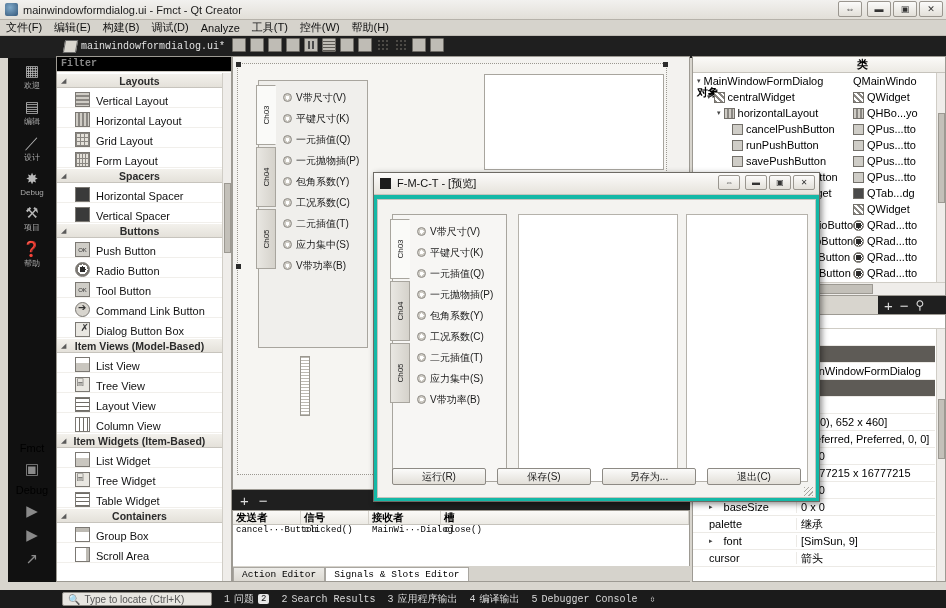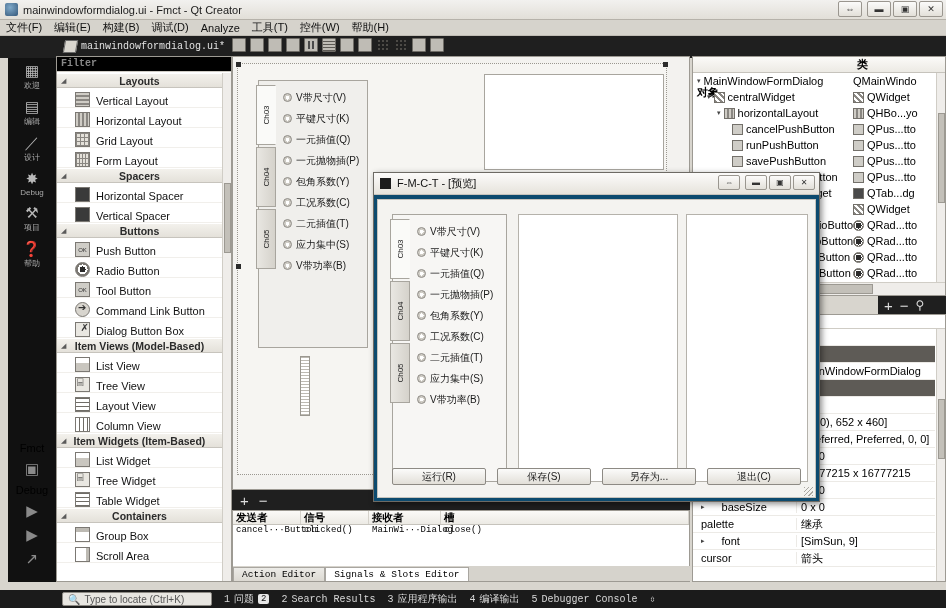--- a/index.html
+++ b/index.html
@@ -152,21 +152,21 @@
 
   .plusbar{ position:absolute; left:878px; top:296px; width:68px; height:18px; background:#1f1f1f;
      color:#ddd; display:flex; align-items:center; gap:7px; padding-left:6px; font-size:15px;}
 
   
   .propane{ position:absolute; left:692px; top:314px; width:254px; height:268px; background:#fff;
      border:1px solid #9d9a93; overflow:hidden;}
   .propfilter{ height:14px; border-bottom:1px solid #cfccc5; font-size:10px; padding-left:3px;
      font-family:"Liberation Mono",monospace; color:#555;}
   .prow{ height:17px; display:flex; font-size:11px; align-items:center; border-bottom:1px solid #eceae6;}
-  .prow .pn{ width:104px; padding-left:8px; display:flex; align-items:center; gap:17px; overflow:hidden;
+  .prow .pn{ width:104px; padding-left:16px; display:flex; align-items:center; gap:11px; overflow:hidden;
      white-space:nowrap; border-right:1px solid #eceae6;}
   .prow .pv{ flex:1; padding-left:4px; overflow:hidden; white-space:nowrap;}
   .prow.dark{ background:#5e5b56; color:#fff; }
   .prow.dark .pn{ border-right-color:#6e6b66;}
   .pscroll{ position:absolute; right:0; top:14px; width:9px; bottom:0; background:#efedea;
      border-left:1px solid #d0cdc6;}
 
   
   .sigpane{ position:absolute; left:232px; top:510px; width:458px; height:72px; background:#fff;
      border:1px solid #9d9a93; }
@@ -187,21 +187,21 @@
   .statusbar{ position:absolute; left:0; bottom:0; width:946px; height:18px; background:#1b1b1b;
      display:flex; align-items:center; gap:12px; color:#d8d8d8; font-size:10px;
      font-family:"Liberation Mono","DejaVu Sans Mono",monospace; padding-left:62px;}
   .locate{ width:150px; height:14px; background:#e8e6e1; border:1px solid #8d8a84; border-radius:2px;
      display:flex; align-items:center; gap:4px; padding-left:5px; color:#555; font-size:10px;
      font-family:"Liberation Sans",sans-serif;}
   .badge{ background:#e7e7e7; color:#111; border-radius:2px; padding:0 3px; font-size:9px;}
 
   
   .dlg{ position:absolute; left:373px; top:172px; width:447px; height:330px;
-     background:#0c4a6e; border:1px solid #6d6a64; box-shadow:2px 2px 6px rgba(0,0,0,.45); }
+     background:#14b8a6; border:1px solid #6d6a64; box-shadow:2px 2px 6px rgba(0,0,0,.45); }
   .dlg-tb{ height:22px; background:linear-gradient(#fcfbfa,#e6e3dc); display:flex; align-items:center;
      padding-left:6px; border-bottom:1px solid #c6c3bc; position:relative;}
   .dlg-ic{ width:11px;height:11px;background:#1c1c1c;margin-right:6px;}
   .dlg-title{ font-size:11px; color:#111; }
   .dlg-btns{ position:absolute; right:4px; top:2px; display:flex; gap:2px;}
   .dlg-btn{ width:22px;height:15px; border:1px solid #9a968f; background:linear-gradient(#fcfbfa,#e3e0d9);
      border-radius:2px; display:flex;align-items:center;justify-content:center;font-size:8px;color:#333;}
   .dlg-body{ position:absolute; left:3px; top:26px; right:3px; bottom:3px; background:#f4f3f0;
      border:1px solid #c6c3bc; }
   .dlg-grp{ position:absolute; left:14px; top:14px; width:115px; height:268px;

